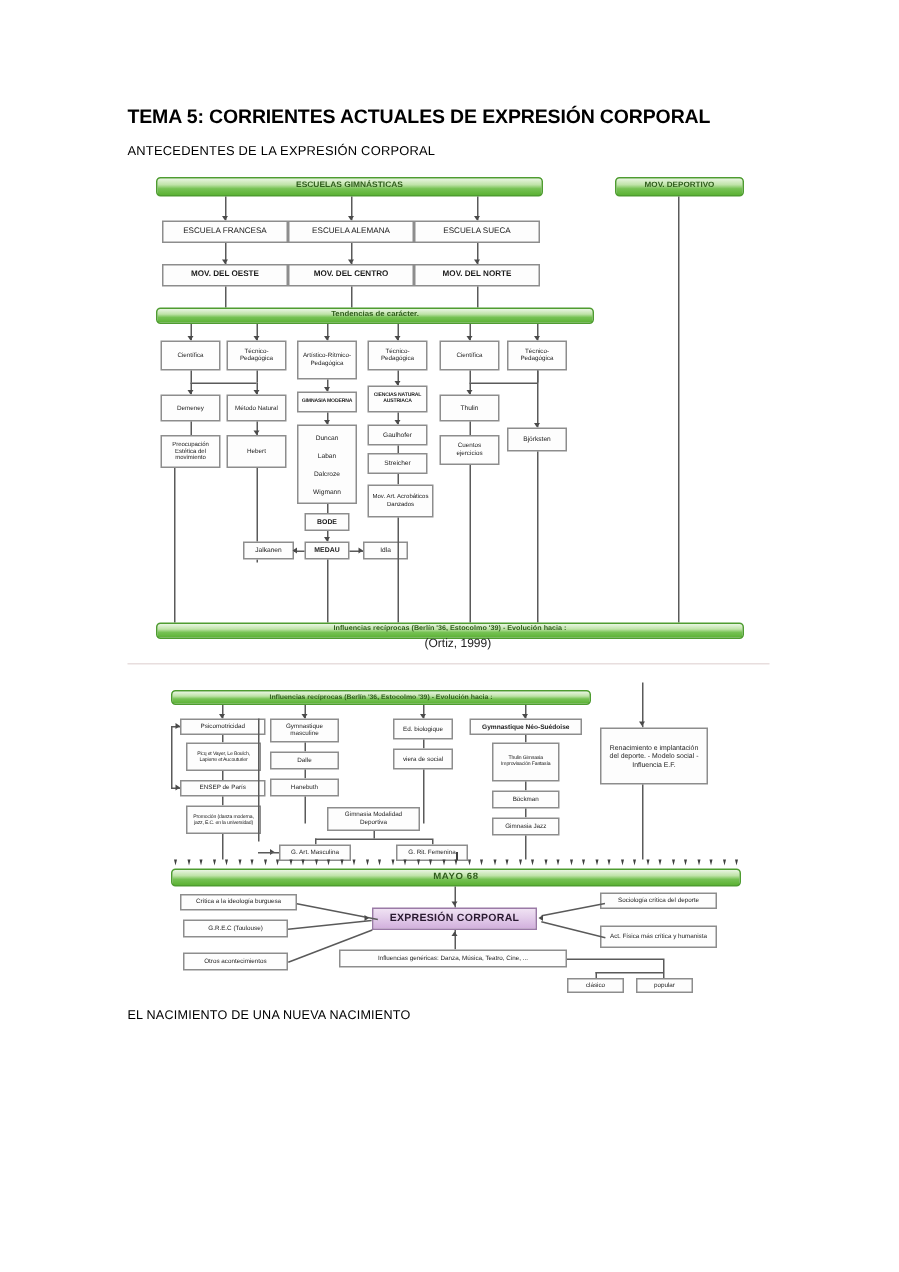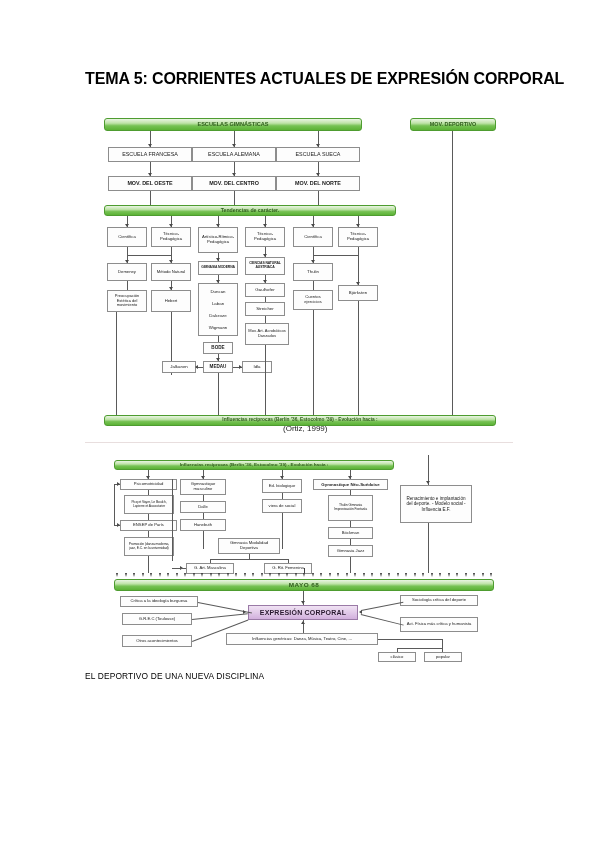--- a/index.html
+++ b/index.html
@@ -9,21 +9,21 @@
     background:#ffffff;
     font-family:"Liberation Sans", sans-serif;
     color:#000;
     overflow:hidden;
     position:relative;
   }
   .page { position:absolute; inset:0; }
 
   .doc-title {
     position:absolute; left:85px; top:70px;
-    font-size:16px; font-weight:bold; letter-spacing:-0.1px;
+    font-size:13px; font-weight:bold; letter-spacing:-0.1px;
     white-space:nowrap;
   }
   .doc-subtitle {
     position:absolute; left:85px; top:95px;
     font-size:8.6px; letter-spacing:0.15px; white-space:nowrap;
   }
   .doc-footnote {
     position:absolute; left:85px; top:671px;
     font-size:8.4px; letter-spacing:0.15px; white-space:nowrap;
   }
@@ -107,20 +107,21 @@
     border-left:1.6px solid transparent; border-right:1.6px solid transparent;
     border-top:4px solid #3f3f3f; }
   .tick-stem { position:absolute; top:-5px; left:50%; width:1px; height:5px; background:#3f3f3f; }
 </style>
 </head>
 <body>
 
 <div class="page">
 
   <div class="doc-title">TEMA 5: CORRIENTES ACTUALES DE EXPRESIÓN CORPORAL</div>
+  <div class="doc-subtitle">ANTECEDENTES DE LA EXPRESIÓN CORPORAL</div>
 
   <div class="diagram" id="diagram-1">
 
     <div class="banner" style="left:4px; top:3px; width:258px; height:13px; font-size:5.6px;">
       <span>ESCUELAS GIMNÁSTICAS</span>
     </div>
     <div class="banner" style="left:310px; top:3px; width:86px; height:13px; font-size:5.4px;">
       <span>MOV. DEPORTIVO</span>
     </div>
 
@@ -601,14 +602,14 @@
     <div class="ln lnv" style="left:287px; top:193px; height:4px;"></div>
     <div class="ln lnv" style="left:332px; top:193px; height:4px;"></div>
     <div class="node" style="left:268px; top:197px; width:38px; height:10px; font-size:4.2px;">
       <span>clásico</span>
       </div>
     <div class="node" style="left:314px; top:197px; width:38px; height:10px; font-size:4.2px;">
       <span>popular</span>
       </div>
   </div>
 
-  <div class="doc-footnote">EL DEPORTIVO DE UNA NUEVA DISCIPLINA</div>
+  <div class="doc-footnote">EL NACIMIENTO DE UNA NUEVA NACIMIENTO</div>
 </div>
 
 </body></html>

